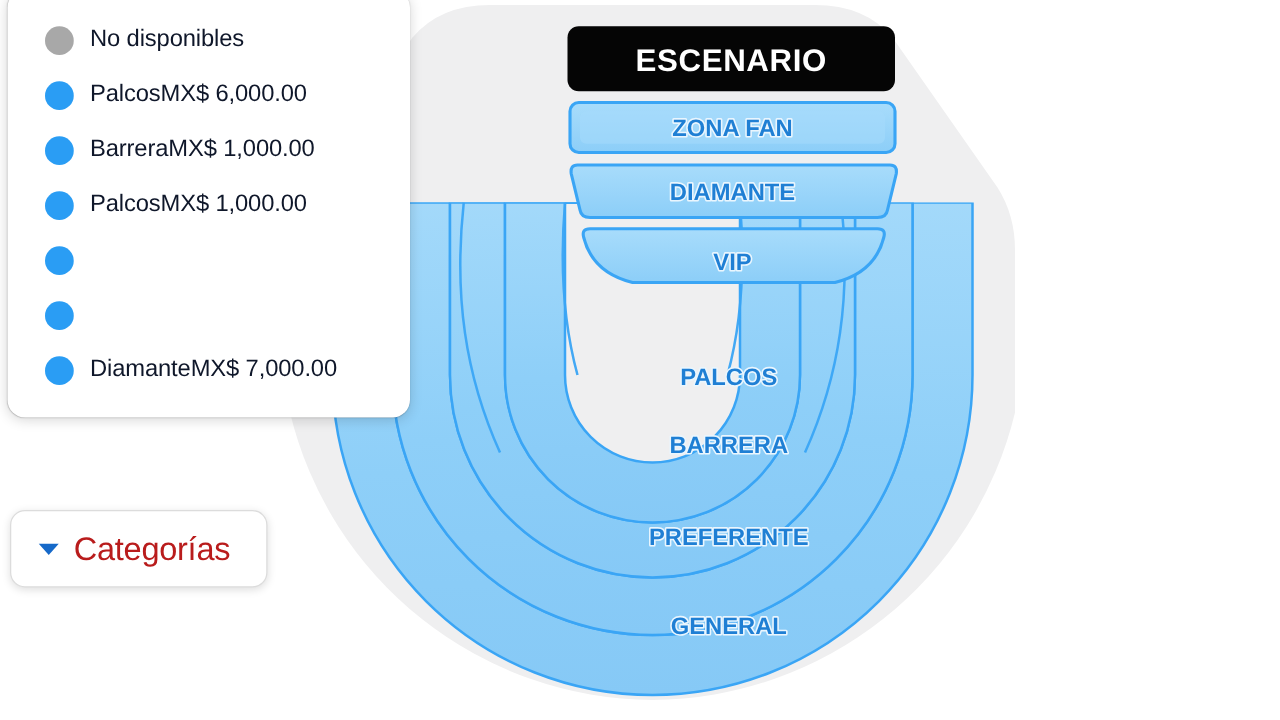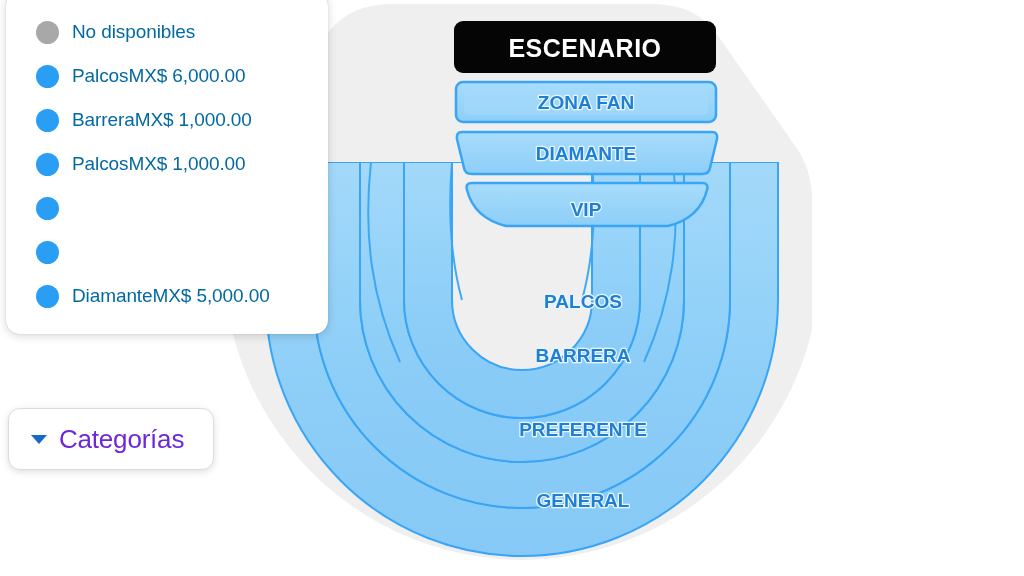--- a/index.html
+++ b/index.html
@@ -61,21 +61,21 @@
   }
   .legend-dot {
     width: 23px; height: 23px;
     border-radius: 50%;
     flex: 0 0 auto;
     margin-right: 13px;
   }
   .legend-text {
     font-family: "Liberation Sans", sans-serif;
     font-size: 19px;
-    color: #0369a1;
+    color: #0f172a;
     white-space: nowrap;
     letter-spacing: -0.1px;
   }
 
   
   #categories-button {
     position: absolute;
     left: 8px; top: 408px;
     width: 206px; height: 62px;
     background: #ffffff;
@@ -92,21 +92,21 @@
     margin-right: 12px;
     width: 0; height: 0;
     border-left: 8px solid transparent;
     border-right: 8px solid transparent;
     border-top: 9px solid #1669c9;
     flex: 0 0 auto;
   }
   #cat-label {
     font-family: "Liberation Sans", sans-serif;
     font-size: 26px;
-    color: #6d28d9;
+    color: #b91c1c;
     letter-spacing: -0.2px;
   }
 </style>
 </head>
 <body>
 
 <div id="root">
 
   <svg id="venue-map" viewBox="0 0 1024 576">
     <defs>
@@ -227,21 +227,21 @@
     <div class="legend-row">
       <span class="legend-dot" style="background:#2a9df4"></span>
     </div>
 
     <div class="legend-row">
       <span class="legend-dot" style="background:#2a9df4"></span>
     </div>
 
     <div class="legend-row">
       <span class="legend-dot" style="background:#2a9df4"></span>
-      <span class="legend-text">DiamanteMX$ 5,000.00</span>
+      <span class="legend-text">DiamanteMX$ 7,000.00</span>
     </div>
 
   </div>
 
   <div id="categories-button">
     <span id="cat-caret"></span>
     <span id="cat-label">Categorías</span>
   </div>
 
 </div>

